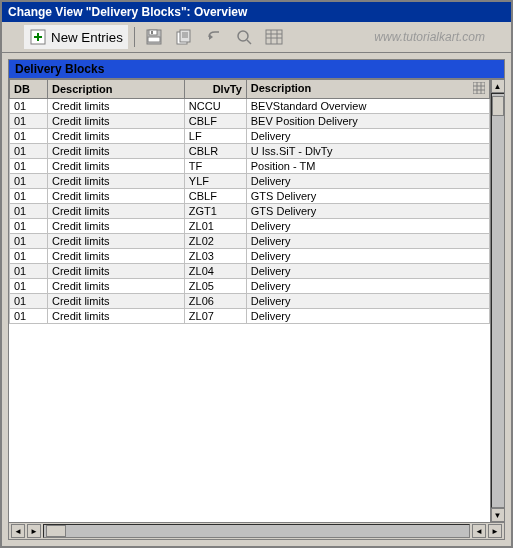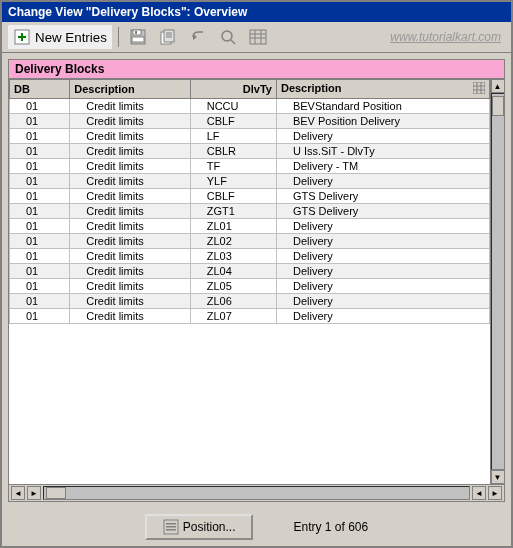--- a/index.html
+++ b/index.html
@@ -27,21 +27,21 @@
       padding: 3px 6px;
       font-size: 12px;
       font-weight: bold;
       display: flex;
       align-items: center;
     }
 
     .toolbar {
       display: flex;
       align-items: center;
-      padding: 3px 6px;
+      padding: 3px 22px;
       background: #d4d0c8;
       border-bottom: 1px solid #808080;
       gap: 4px;
     }
 
     .toolbar-btn {
       display: flex;
       align-items: center;
       cursor: pointer;
       padding: 1px 2px;
@@ -67,21 +67,20 @@
       border: 1px solid transparent;
     }
 
     .watermark {
       flex: 1;
       text-align: right;
       color: #999;
       font-size: 12px;
       font-style: italic;
       padding-right: 4px;
-      text-decoration: underline;
     }
 
     .separator {
       width: 1px;
       height: 20px;
       background: #808080;
       margin: 0 2px;
     }
 
     .main-content {
@@ -95,21 +94,21 @@
     .table-container {
       border: 1px solid #808080;
       background: white;
       flex: 1;
       overflow: hidden;
       display: flex;
       flex-direction: column;
     }
 
     .table-title {
-      background: #f9a8d4;
+      background: #1d4ed8;
       padding: 2px 6px;
       font-weight: bold;
       font-size: 12px;
       border-bottom: 1px solid #808080;
     }
 
     table {
       width: 100%;
       border-collapse: collapse;
       font-size: 11px;
@@ -127,21 +126,21 @@
 
     tbody tr:nth-child(even) {
       background: #f0f0f0;
     }
     tbody tr:nth-child(odd) {
       background: white;
     }
 
     td {
       border: 1px solid #c0c0c0;
-      padding: 1px 16px;
+      padding: 1px 4px;
       white-space: nowrap;
     }
 
     .scrollbar-container {
       display: flex;
       align-items: center;
       background: #d4d0c8;
       border-top: 1px solid #808080;
       padding: 1px 2px;
       gap: 2px;
@@ -359,21 +358,21 @@
                       </svg>
                   </span>
                 </th>
               </tr>
             </thead>
             <tbody id="table-body">
             <tr>
                   <td>01</td>
                   <td>Credit limits</td>
                   <td>NCCU</td>
-                  <td>BEVStandard Position</td>
+                  <td>BEVStandard Overview</td>
                 </tr>
                 <tr>
                   <td>01</td>
                   <td>Credit limits</td>
                   <td>CBLF</td>
                   <td>BEV Position Delivery</td>
                 </tr>
                 <tr>
                   <td>01</td>
                   <td>Credit limits</td>
@@ -383,21 +382,21 @@
                 <tr>
                   <td>01</td>
                   <td>Credit limits</td>
                   <td>CBLR</td>
                   <td>U Iss.SiT - DlvTy</td>
                 </tr>
                 <tr>
                   <td>01</td>
                   <td>Credit limits</td>
                   <td>TF</td>
-                  <td>Delivery - TM</td>
+                  <td>Position - TM</td>
                 </tr>
                 <tr>
                   <td>01</td>
                   <td>Credit limits</td>
                   <td>YLF</td>
                   <td>Delivery</td>
                 </tr>
                 <tr>
                   <td>01</td>
                   <td>Credit limits</td>
@@ -470,27 +469,13 @@
         <div class="scroll-arrow">►</div>
         <div class="scroll-track">
           <div class="scroll-thumb"></div>
         </div>
         <div class="scroll-arrow">◄</div>
         <div class="scroll-arrow">►</div>
       </div>
     </div>
   </div>
 
-  <div class="bottom-bar">
-    <button class="position-btn">
-      <span>
-        <svg width="16" height="16" viewBox="0 0 16 16" style="vertical-align:middle;">
-          <rect x="1" y="1" width="14" height="14" fill="#d4d0c8" stroke="#808080"></rect>
-          <rect x="3" y="4" width="10" height="1.5" fill="#808080"></rect>
-          <rect x="3" y="7" width="10" height="1.5" fill="#808080"></rect>
-          <rect x="3" y="10" width="10" height="1.5" fill="#808080"></rect>
-        </svg>
-      </span>
-      <span>Position...</span>
-    </button>
-    <span class="entry-info">Entry 1 of 606</span>
-  </div>
 </div>
 
 </body></html>

